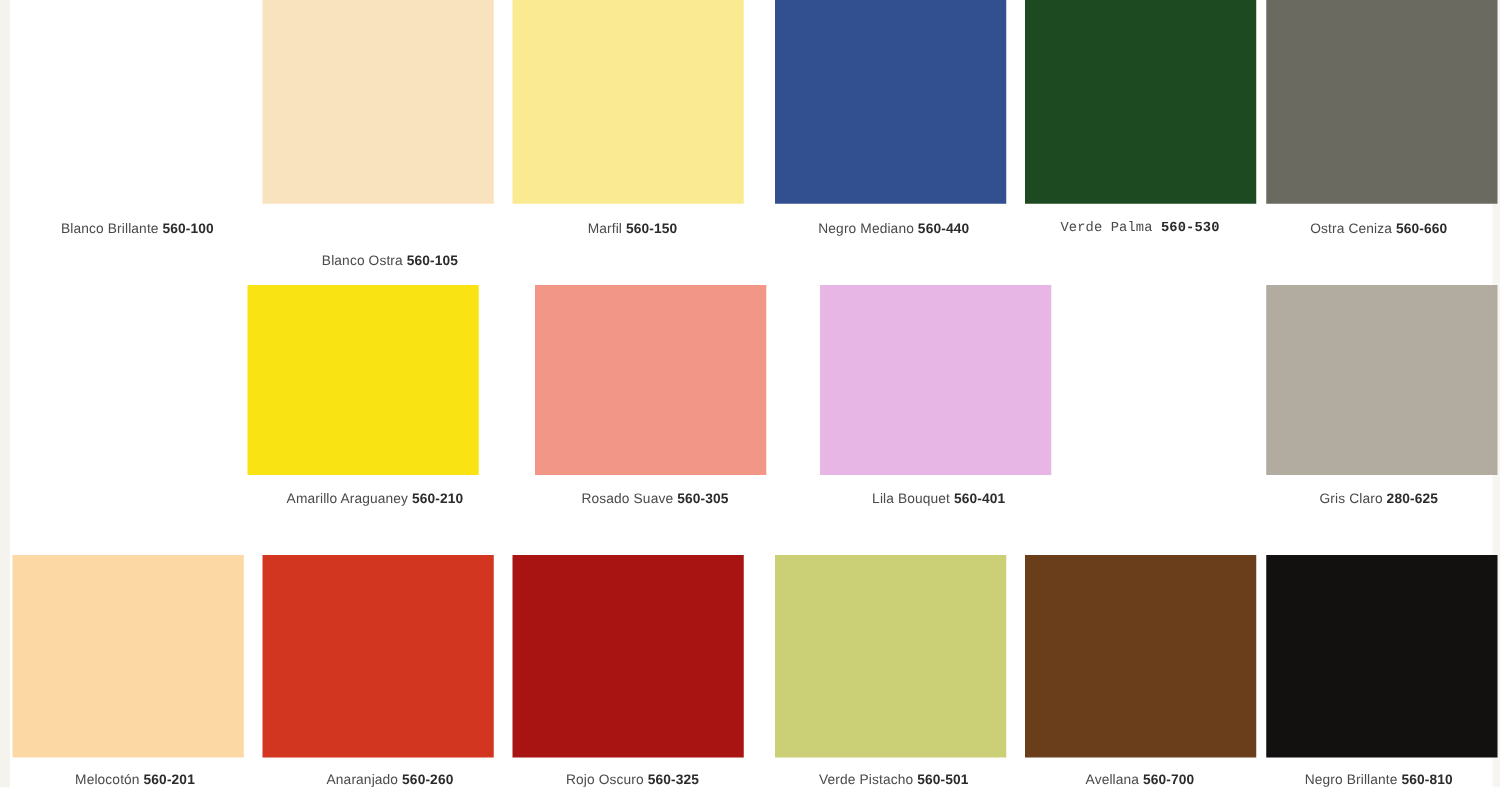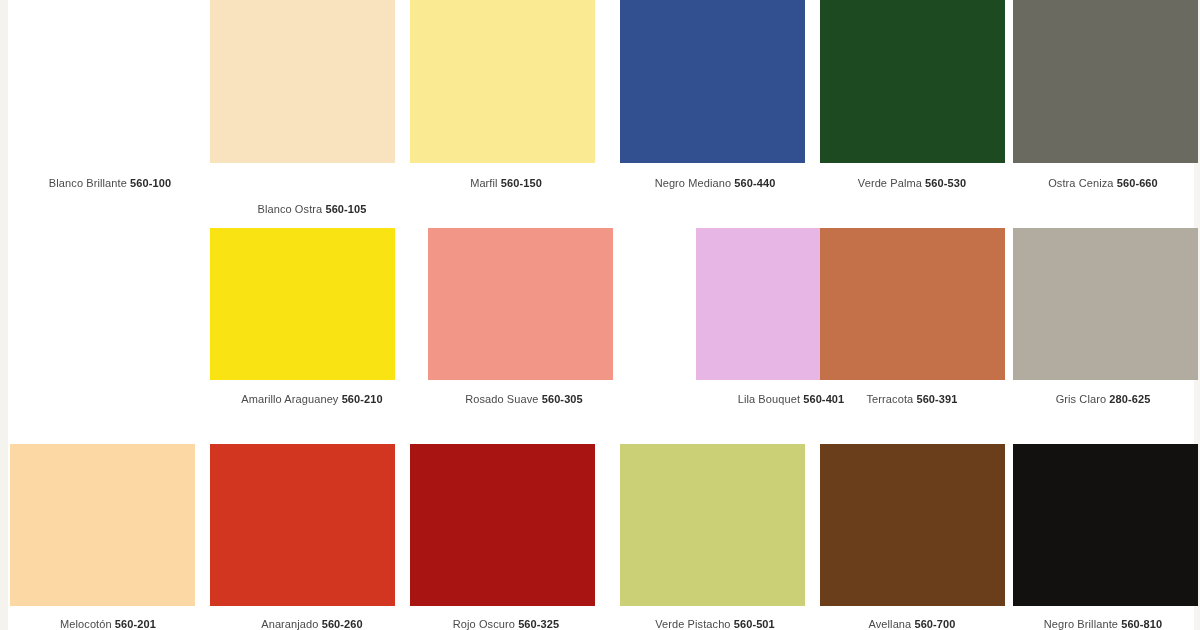--- a/index.html
+++ b/index.html
@@ -82,43 +82,39 @@
       <div class="cell" style="left: 410px;">
         <div class="swatch" title="Marfil" style="background: rgb(250, 234, 145);"></div>
         <div class="caption cap-center" style="margin-left: -4px;"><span class="nm">Marfil</span> <span class="cd">560-150</span></div>
       </div>
       <div class="cell" style="left: 620px;">
         <div class="swatch" title="Azul Mediano" style="background: rgb(50, 80, 143);"></div>
         <div class="caption cap-center" style="margin-left: -5px;"><span class="nm">Negro Mediano</span> <span class="cd">560-440</span></div>
       </div>
       <div class="cell" style="left: 820px;">
         <div class="swatch" title="Verde Palma" style="background: rgb(29, 74, 32);"></div>
-        <div class="caption cap-center" style="margin-left: -8px;"><span class="nm">Verde Palma</span> <span class="cd">560-530</span></div>
+        <div class="caption cap-center" style="margin-left: -8px; font-family: Liberation Mono, monospace;"><span class="nm">Verde Palma</span> <span class="cd">560-530</span></div>
       </div>
       <div class="cell" style="left: 1013px;">
         <div class="swatch" title="Gris Ceniza" style="background: rgb(107, 106, 97);"></div>
         <div class="caption cap-center" style="margin-left: -10px;"><span class="nm">Ostra Ceniza</span> <span class="cd">560-660</span></div>
       </div>
     </div>
     <div class="row row-2">
-      <div class="cell" style="left: 210px;">
+      <div class="cell" style="left: 198px;">
         <div class="swatch" title="Amarillo Araguaney" style="background: rgb(250, 227, 19);"></div>
         <div class="caption cap-center" style="margin-left: 2px;"><span class="nm">Amarillo Araguaney</span> <span class="cd">560-210</span></div>
       </div>
       <div class="cell" style="left: 428px;">
         <div class="swatch" title="Rosado Suave" style="background: rgb(242, 150, 135);"></div>
         <div class="caption cap-center" style="margin-left: -4px;"><span class="nm">Rosado Suave</span> <span class="cd">560-305</span></div>
       </div>
-      <div class="cell" style="left: 652px; padding-left: 44px;">
+      <div class="cell" style="left: 612px; padding-left: 44px;">
         <div class="swatch" title="Lila Bouquet" style="background: rgb(232, 182, 228);"></div>
         <div class="caption cap-center" style="margin-left: -5px;"><span class="nm">Lila Bouquet</span> <span class="cd">560-401</span></div>
-      </div>
-      <div class="cell" style="left: 820px;">
-        <div class="swatch" title="Terracota" style="background: rgb(196, 113, 74);"></div>
-        <div class="caption cap-center" style="margin-left: -8px;"><span class="nm">Terracota</span> <span class="cd">560-391</span></div>
       </div>
       <div class="cell" style="left: 1013px;">
         <div class="swatch" title="Gris Claro" style="background: rgb(178, 171, 160);"></div>
         <div class="caption cap-center" style="margin-left: -10px;"><span class="nm">Gris Claro</span> <span class="cd">280-625</span></div>
       </div>
     </div>
     <div class="row row-3">
       <div class="cell" style="left: 10px;">
         <div class="swatch" title="Melocotón" style="background: rgb(252, 217, 164);"></div>
         <div class="caption cap-center" style="margin-left: -2px;"><span class="nm">Melocotón</span> <span class="cd">560-201</span></div>

